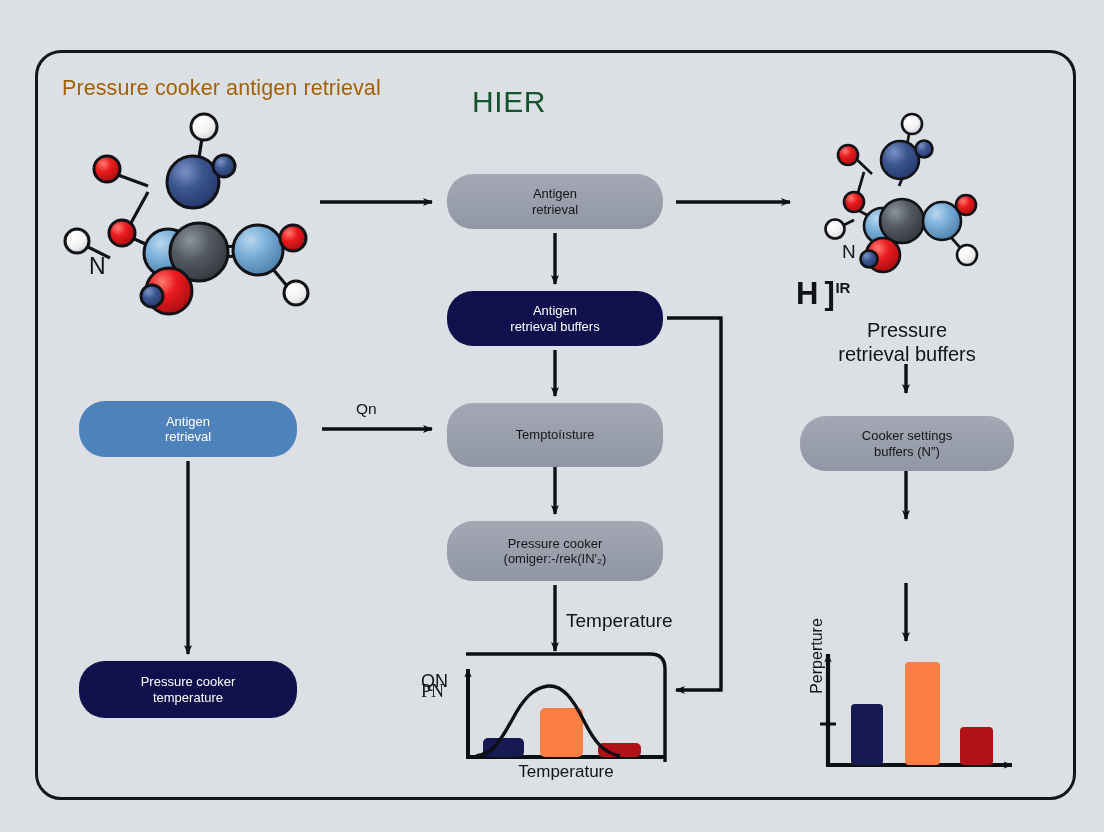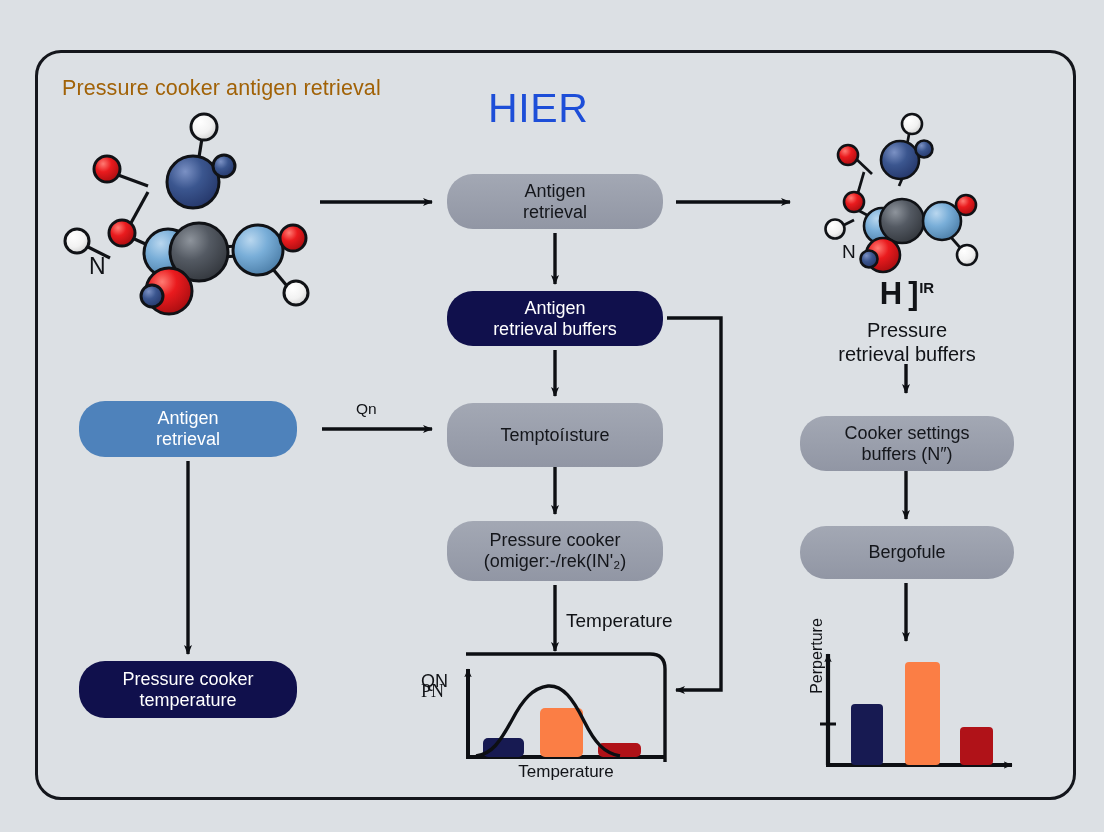--- a/index.html
+++ b/index.html
@@ -16,28 +16,28 @@
     border:3px solid #14161c;border-radius:26px;
     background:#dce0e4;
     box-sizing:border-box;
   }
   .abs{position:absolute;}
 
   .panel-title{
     left:62px;top:76px;font-size:21.5px;color:#a16207;letter-spacing:.1px;
   }
   .hier-title{
-    left:488px;top:85px;font-size:41px;color:#1d4ed8;letter-spacing:.6px;
+    left:472px;top:85px;font-size:30px;color:#14532d;letter-spacing:.6px;
   }
 
   
   .pill{
     display:flex;align-items:center;justify-content:center;
     text-align:center;border-radius:26px;line-height:1.16;
-    font-size:18px;box-sizing:border-box;padding:12px 10px;
+    font-size:13px;box-sizing:border-box;padding:12px 10px;
   }
   .pill.gray{
     background:linear-gradient(180deg,#a3a8b4 0%,#9196a4 100%);
     color:#14161b;
   }
   .pill.navy{ background:#10104c; color:#ffffff; }
   .pill.blue{ background:#4e82bb; color:#ffffff; }
 
   
   #node-antigen-retrieval-center{left:447px;top:174px;width:216px;height:55px;}
@@ -46,21 +46,21 @@
   #node-pressure-cooker-settings{left:447px;top:521px;width:216px;height:60px;}
   #node-antigen-retrieval-left{left:79px;top:401px;width:218px;height:56px;}
   #node-pressure-cooker-temperature{left:79px;top:661px;width:218px;height:57px;}
   #node-cooker-settings{left:800px;top:416px;width:214px;height:55px;}
   #node-bergofule{left:800px;top:526px;width:214px;height:53px;}
 
   .caption{font-size:20px;color:#111317;text-align:center;line-height:1.2;}
   #caption-protocol{left:86px;top:331px;width:200px;}
   #caption-pressure-retrieval-buffers{left:796px;top:318px;width:222px;}
   #label-hjir{
-    left:796px;top:276px;width:222px;text-align:center;
+    left:796px;top:276px;width:222px;text-align:left;
     font-size:31px;font-weight:700;color:#111317;letter-spacing:.5px;
   }
   #label-hjir sup{font-size:15px;font-weight:700;vertical-align:super;letter-spacing:0;}
 
   .edge-label{font-size:15.5px;color:#111317;}
   #edge-label-qn{left:356px;top:400px;}
   #edge-label-temperature-top{left:566px;top:610px;font-size:19px;}
 
   .axis-label{font-size:17px;color:#111317;}
   #chart-center-ylabel-qn{left:421px;top:671px;font-size:18px;}
@@ -272,23 +272,20 @@
     <span>retrieval buffers</span>
   </div>
 
   <div class="abs pill gray" id="node-cooker-settings">
     <span>
       <span>Cooker settings</span><br>
       <span>buffers (N″)</span>
     </span>
   </div>
 
-  <div class="abs pill gray" id="node-bergofule">
-    <span>Bergofule</span>
-  </div>
 
   <div class="abs edge-label" id="edge-label-temperature-top">Temperature</div>
 
   <div class="abs axis-label" id="chart-center-ylabel-qn">QN</div>
   <div class="abs axis-label" id="chart-center-ylabel-pn">PN</div>
   <div class="abs axis-label" id="chart-center-xlabel">Temperature</div>
 
   <div class="abs axis-label" id="chart-right-ylabel">Perperture</div>
 
 </div>

